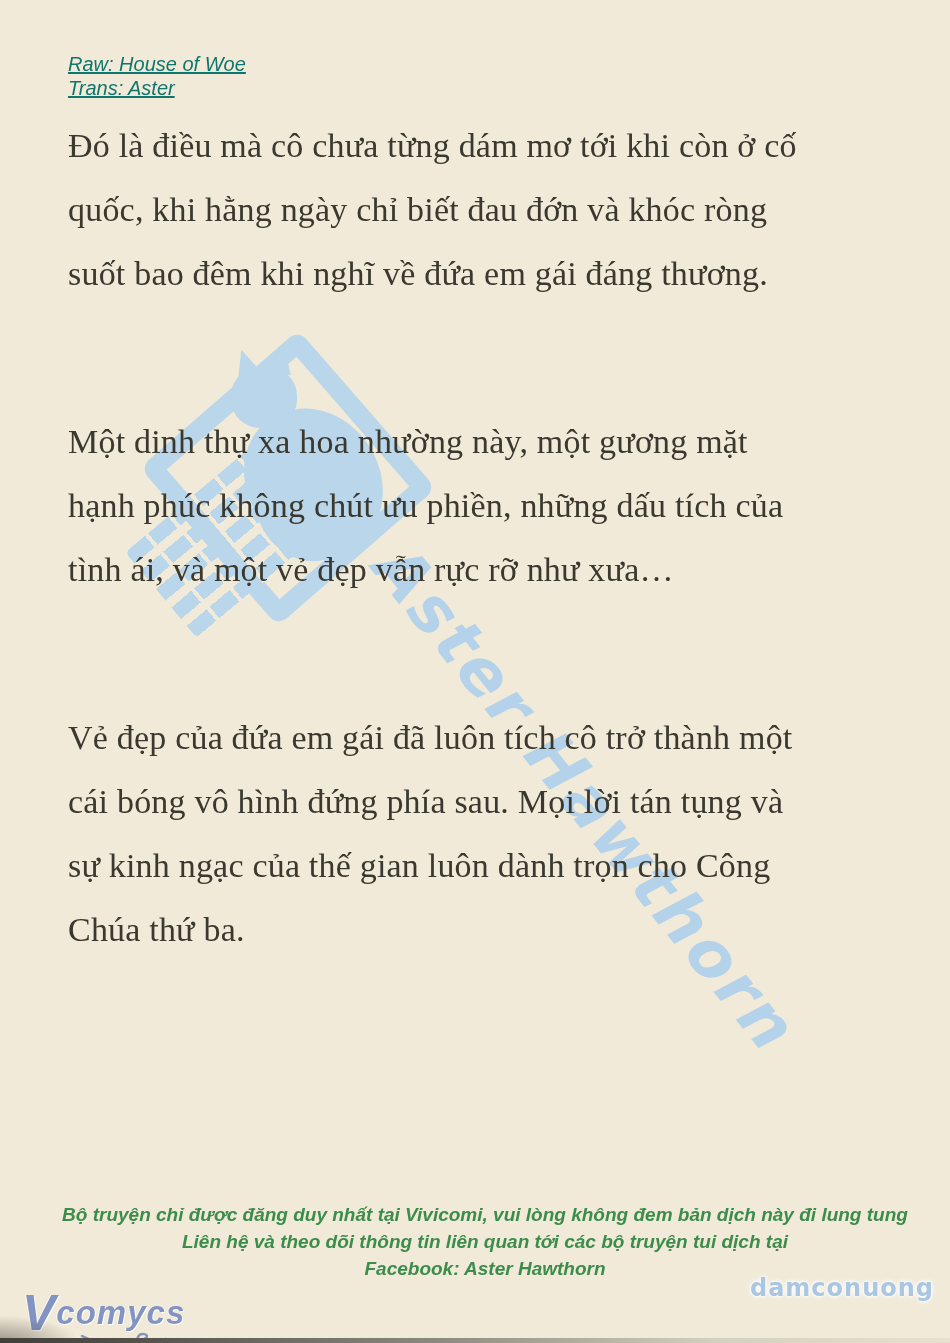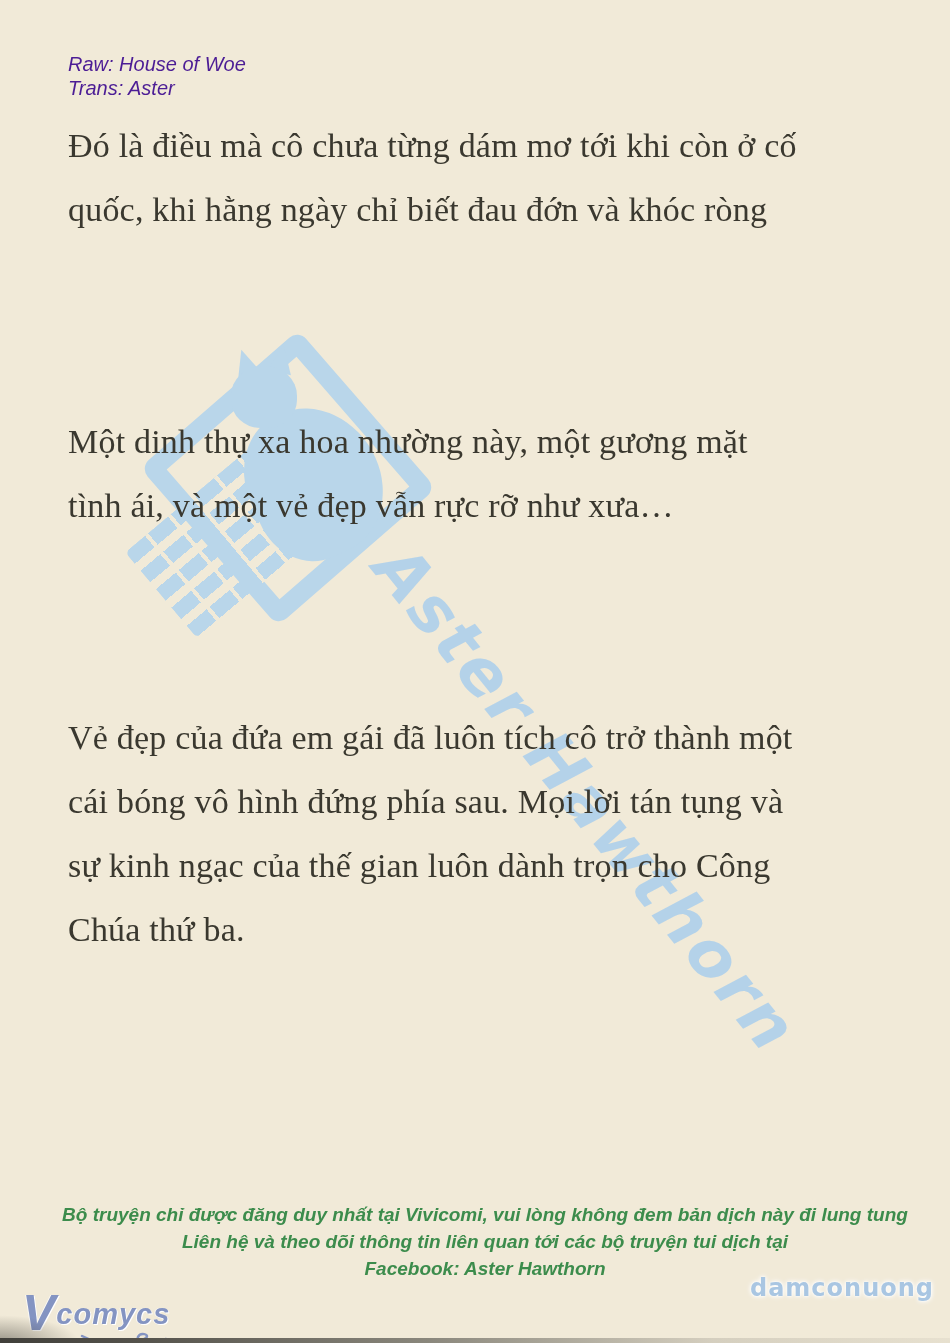--- a/index.html
+++ b/index.html
@@ -7,21 +7,21 @@
     position:relative;
     width:950px;height:1343px;
     background:#f1ead8;
     overflow:hidden;
     font-family:"Liberation Serif","DejaVu Serif",serif;
   }
   
   .credits{
     position:absolute;left:68px;top:52px;z-index:2;
     font-family:"Liberation Sans","DejaVu Sans",sans-serif;
-    font-style:italic;font-size:20px;line-height:24px;color:#4c1d95;
+    font-style:italic;font-size:20px;line-height:24px;color:#0f766e;text-decoration:underline;
   }
   
   .para{position:absolute;left:68px;z-index:2;}
   .para .line{
     font-size:34px;line-height:64px;color:#3a382f;
     white-space:nowrap;letter-spacing:0.2px;
   }
   .p1{top:114px;}
   .p2{top:410px;}
   .p3{top:706px;}
@@ -66,21 +66,21 @@
   }
   
   .vcomycs{
     position:absolute;left:22px;top:1288px;z-index:3;
     font-family:"Liberation Sans","DejaVu Sans",sans-serif;
     font-style:italic;font-weight:700;color:#8494c2;
     text-shadow:1px 1px 0 #ffffff, -1px 0 0 rgba(255,255,255,.7);
     letter-spacing:1px;white-space:nowrap;
   }
   .vcomycs .initial{font-size:50px;line-height:50px;vertical-align:-6px;}
-  .vcomycs .rest{font-size:29px;line-height:40px;margin-top:10px;}
+  .vcomycs .rest{font-size:33px;line-height:40px;margin-top:10px;}
   .vcomycs .swirl{position:absolute;left:58px;top:42px;}
   .damconuong{
     position:absolute;right:16px;top:1274px;z-index:3;
     font-family:"DejaVu Sans","Liberation Sans",sans-serif;
     font-weight:700;font-size:24px;letter-spacing:1px;color:#a9c6e2;
     text-shadow:0 0 2px #fff,0 0 4px #fff,0 0 6px rgba(255,255,255,.85);
   }
   
   .bottom-edge{
     position:absolute;left:0;bottom:0;width:100%;height:5px;z-index:4;
@@ -107,24 +107,26 @@
   </div>
 
   <div class="credits">
     <div>Raw: House of Woe</div>
     <div>Trans: Aster</div>
   </div>
 
   <div class="para p1">
     <div class="line">Đó là điều mà cô chưa từng dám mơ tới khi còn ở cố</div>
     <div class="line">quốc, khi hằng ngày chỉ biết đau đớn và khóc ròng</div>
+    <div class="line">suốt bao đêm khi nghĩ về đứa em gái đáng thương.</div>
   </div>
 
   <div class="para p2">
     <div class="line">Một dinh thự xa hoa nhường này, một gương mặt</div>
+    <div class="line">hạnh phúc không chút ưu phiền, những dấu tích của</div>
     <div class="line">tình ái, và một vẻ đẹp vẫn rực rỡ như xưa…</div>
   </div>
 
   <div class="para p3">
     <div class="line">Vẻ đẹp của đứa em gái đã luôn tích cô trở thành một</div>
     <div class="line">cái bóng vô hình đứng phía sau. Mọi lời tán tụng và</div>
     <div class="line">sự kinh ngạc của thế gian luôn dành trọn cho Công</div>
     <div class="line">Chúa thứ ba.</div>
   </div>
 

